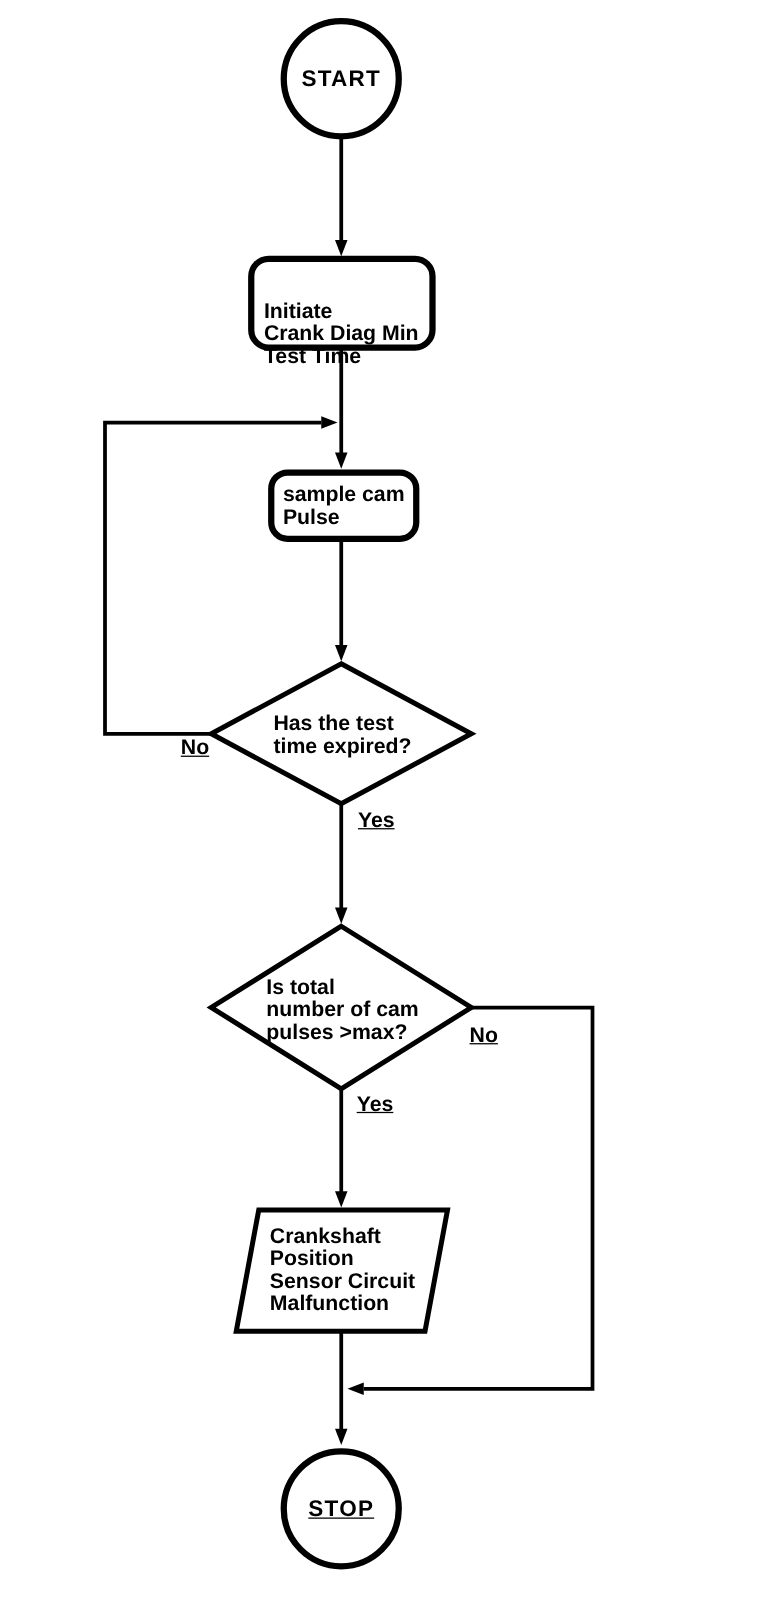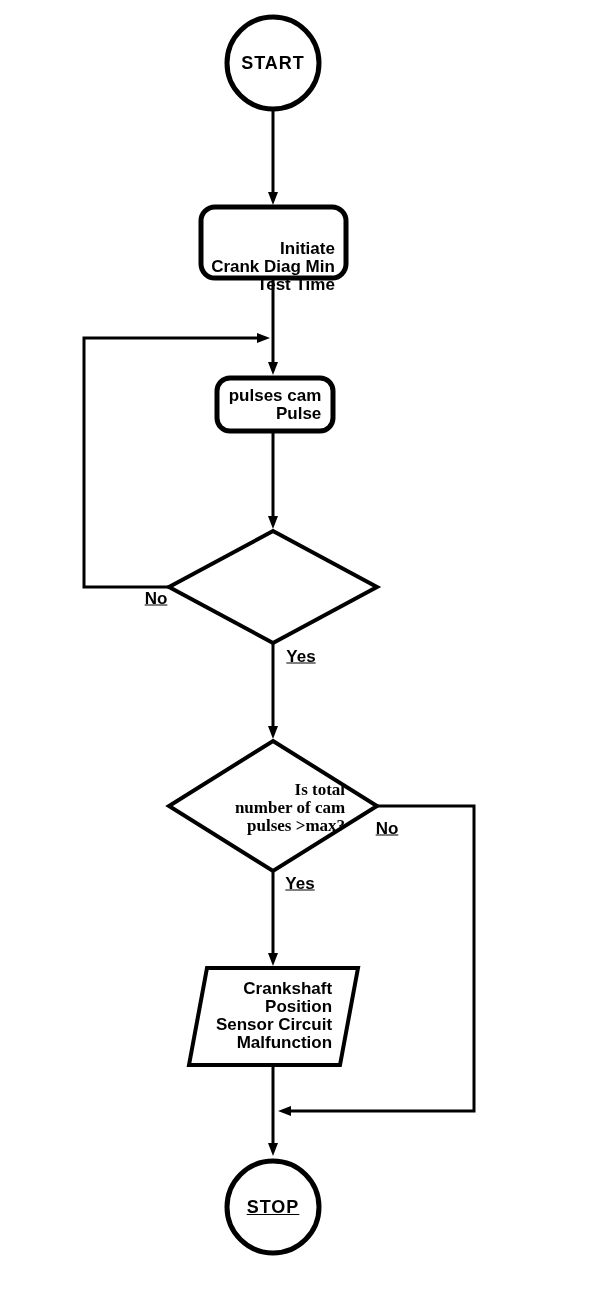--- a/index.html
+++ b/index.html
@@ -32,21 +32,21 @@
     stroke: #000000;
     stroke-width: 3;
   }
   .arrowhead {
     fill: #000000;
     stroke: none;
   }
   .lbl {
     position: absolute;
     transform: translate(-50%, -50%);
-    text-align: right;
+    text-align: left;
     white-space: pre-line;
     width: max-content;
     font-size: 17px;
     line-height: 18px;
     font-weight: bold;
   }
   .lbl.terminal {
     font-size: 18px;
     letter-spacing: 1px;
   }
@@ -100,29 +100,31 @@
 
     <circle class="shape" cx="273" cy="1207" r="46" stroke-width="5"></circle>
   </svg>
 
   <div class="lbl terminal" style="left:273px; top:63px;">START</div>
 
   <div class="lbl" style="left:273px; top:243px;margin-top:24px;">Initiate
 Crank Diag Min
 Test Time</div>
 
-  <div class="lbl" style="left:275px; top:405px;">pulses cam
+  <div class="lbl" style="left:275px; top:405px;">sample cam
 Pulse</div>
 
+  <div class="lbl" style="left:274px; top:588px;">Has the test
+time expired?</div>
 
   <div class="lbl branch" style="left:156px; top:598px;">No</div>
 
   <div class="lbl branch" style="left:301px; top:656px;">Yes</div>
 
-  <div class="lbl" style="left:290px; top:808px;font-family:Liberation Serif, serif;">Is total
+  <div class="lbl" style="left:274px; top:808px;">Is total
 number of cam
 pulses &gt;max?</div>
 
   <div class="lbl branch" style="left:387px; top:828px;">No</div>
 
   <div class="lbl branch" style="left:300px; top:883px;">Yes</div>
 
   <div class="lbl" style="left:274px; top:1016px;">Crankshaft
 Position
 Sensor Circuit

